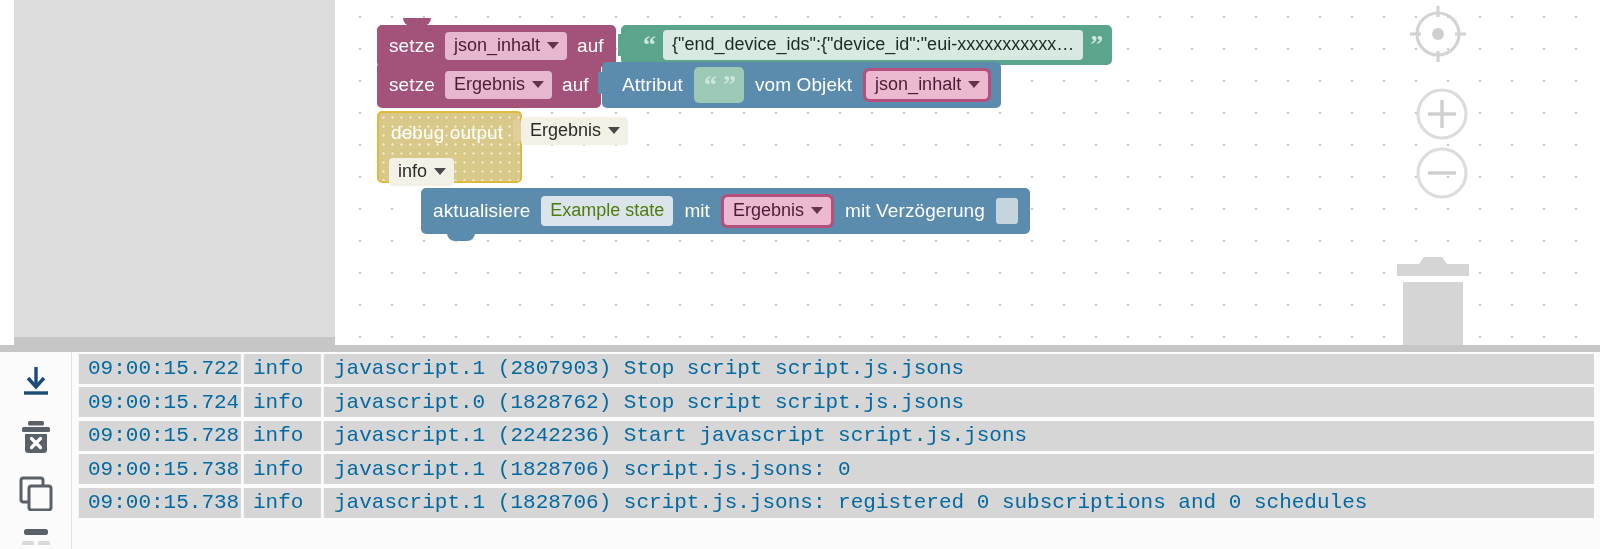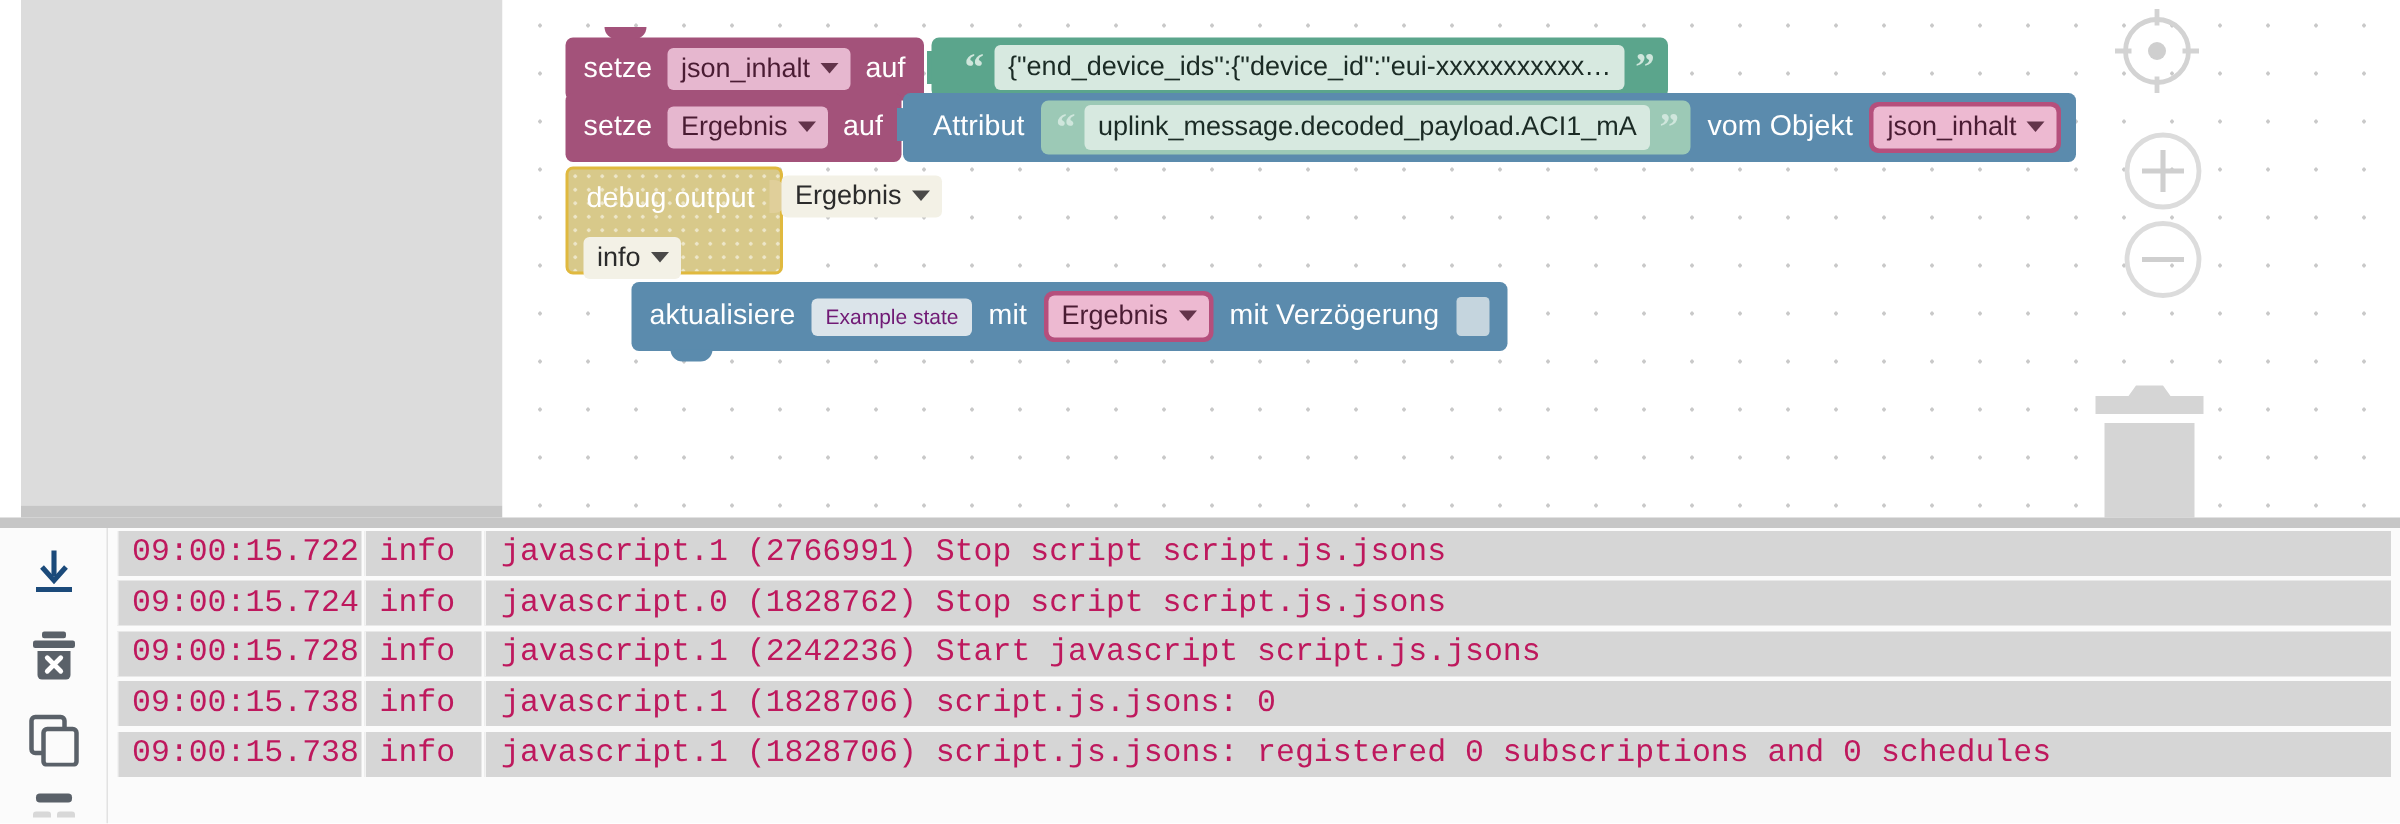--- a/index.html
+++ b/index.html
@@ -111,21 +111,21 @@
   .blk-debug .dd-light {
     background: #f3f1e6; color: #2b2b2b;
   }
 
   
   .blk-update {
     background: #5b8bad; border-radius: 5px; color: #fff;
     height: 46px; padding: 0 12px; gap: 11px; margin-left: 44px;
   }
   .state-field {
-    background: #dbe4ea; color: #701a75; font-size: 14px;
+    background: #dbe4ea; color: #4d7c0f; font-size: 18px;
     border-radius: 4px; padding: 4px 9px 5px; white-space: nowrap;
   }
   .pink-plug {
     background: #b54f7c; border-radius: 6px; padding: 3px;
     display: inline-flex; align-items: center;
   }
   .pink-plug .field-dd { background: #edb9d1; color: #4a1c33; }
   .checkbox-field {
     width: 22px; height: 26px; background: #c5d5de; border-radius: 3px;
   }
@@ -161,21 +161,21 @@
   }
   .log-rows {
     position: absolute; left: 72px; top: 0; right: 0; bottom: 0;
     font-family: "Liberation Mono", monospace;
   }
   .log-row {
     display: flex; align-items: center; height: 33.5px; gap: 2px;
     padding-left: 6px;
   }
   .log-row > div {
-    background: #d6d6d6; color: #be185d; font-size: 21px;
+    background: #d6d6d6; color: #0369a1; font-size: 21px;
     height: 30px; display: flex; align-items: center;
     border-left: 1px solid #f3f3f3;
   }
   .c-time { width: 163px; padding-left: 9px; }
   .c-sev  { width: 78px; padding-left: 9px; }
   .c-msg  { flex: 1; padding-left: 10px; margin-right: 6px; }
 </style>
 </head>
 <body>
 
@@ -215,21 +215,20 @@
         </span>
         <span class="blk-label">auf</span>
       </div>
 
       <div class="nub" style="left:263px; top:72px; background:#5b8bad;"></div>
 
       <div class="blk blk-attr" style="left:267px; top:62px;">
         <span class="blk-label">Attribut</span>
         <span class="inner-green">
           <span class="quote">“</span>
-          <span class="blk-attr-text">uplink_message.decoded_payload.ACI1_mA</span>
           <span class="quote">”</span>
         </span>
         <span class="blk-label">vom Objekt</span>
         <span class="pink-plug">
           <span class="field-dd">
             <span>json_inhalt</span>
             <span class="caret"></span>
           </span>
         </span>
       </div>
@@ -328,21 +327,21 @@
           <rect x="4" y="14" width="12" height="6" rx="2" fill="#d8d8d8"></rect>
           <rect x="20" y="14" width="12" height="6" rx="2" fill="#d8d8d8"></rect>
         </svg>
       </div>
     </div>
 
     <div class="log-rows">
       <div class="log-row">
         <div class="c-time">09:00:15.722</div>
         <div class="c-sev">info</div>
-        <div class="c-msg">javascript.1 (2766991) Stop script script.js.jsons</div>
+        <div class="c-msg">javascript.1 (2807903) Stop script script.js.jsons</div>
       </div>
       <div class="log-row">
         <div class="c-time">09:00:15.724</div>
         <div class="c-sev">info</div>
         <div class="c-msg">javascript.0 (1828762) Stop script script.js.jsons</div>
       </div>
       <div class="log-row">
         <div class="c-time">09:00:15.728</div>
         <div class="c-sev">info</div>
         <div class="c-msg">javascript.1 (2242236) Start javascript script.js.jsons</div>

